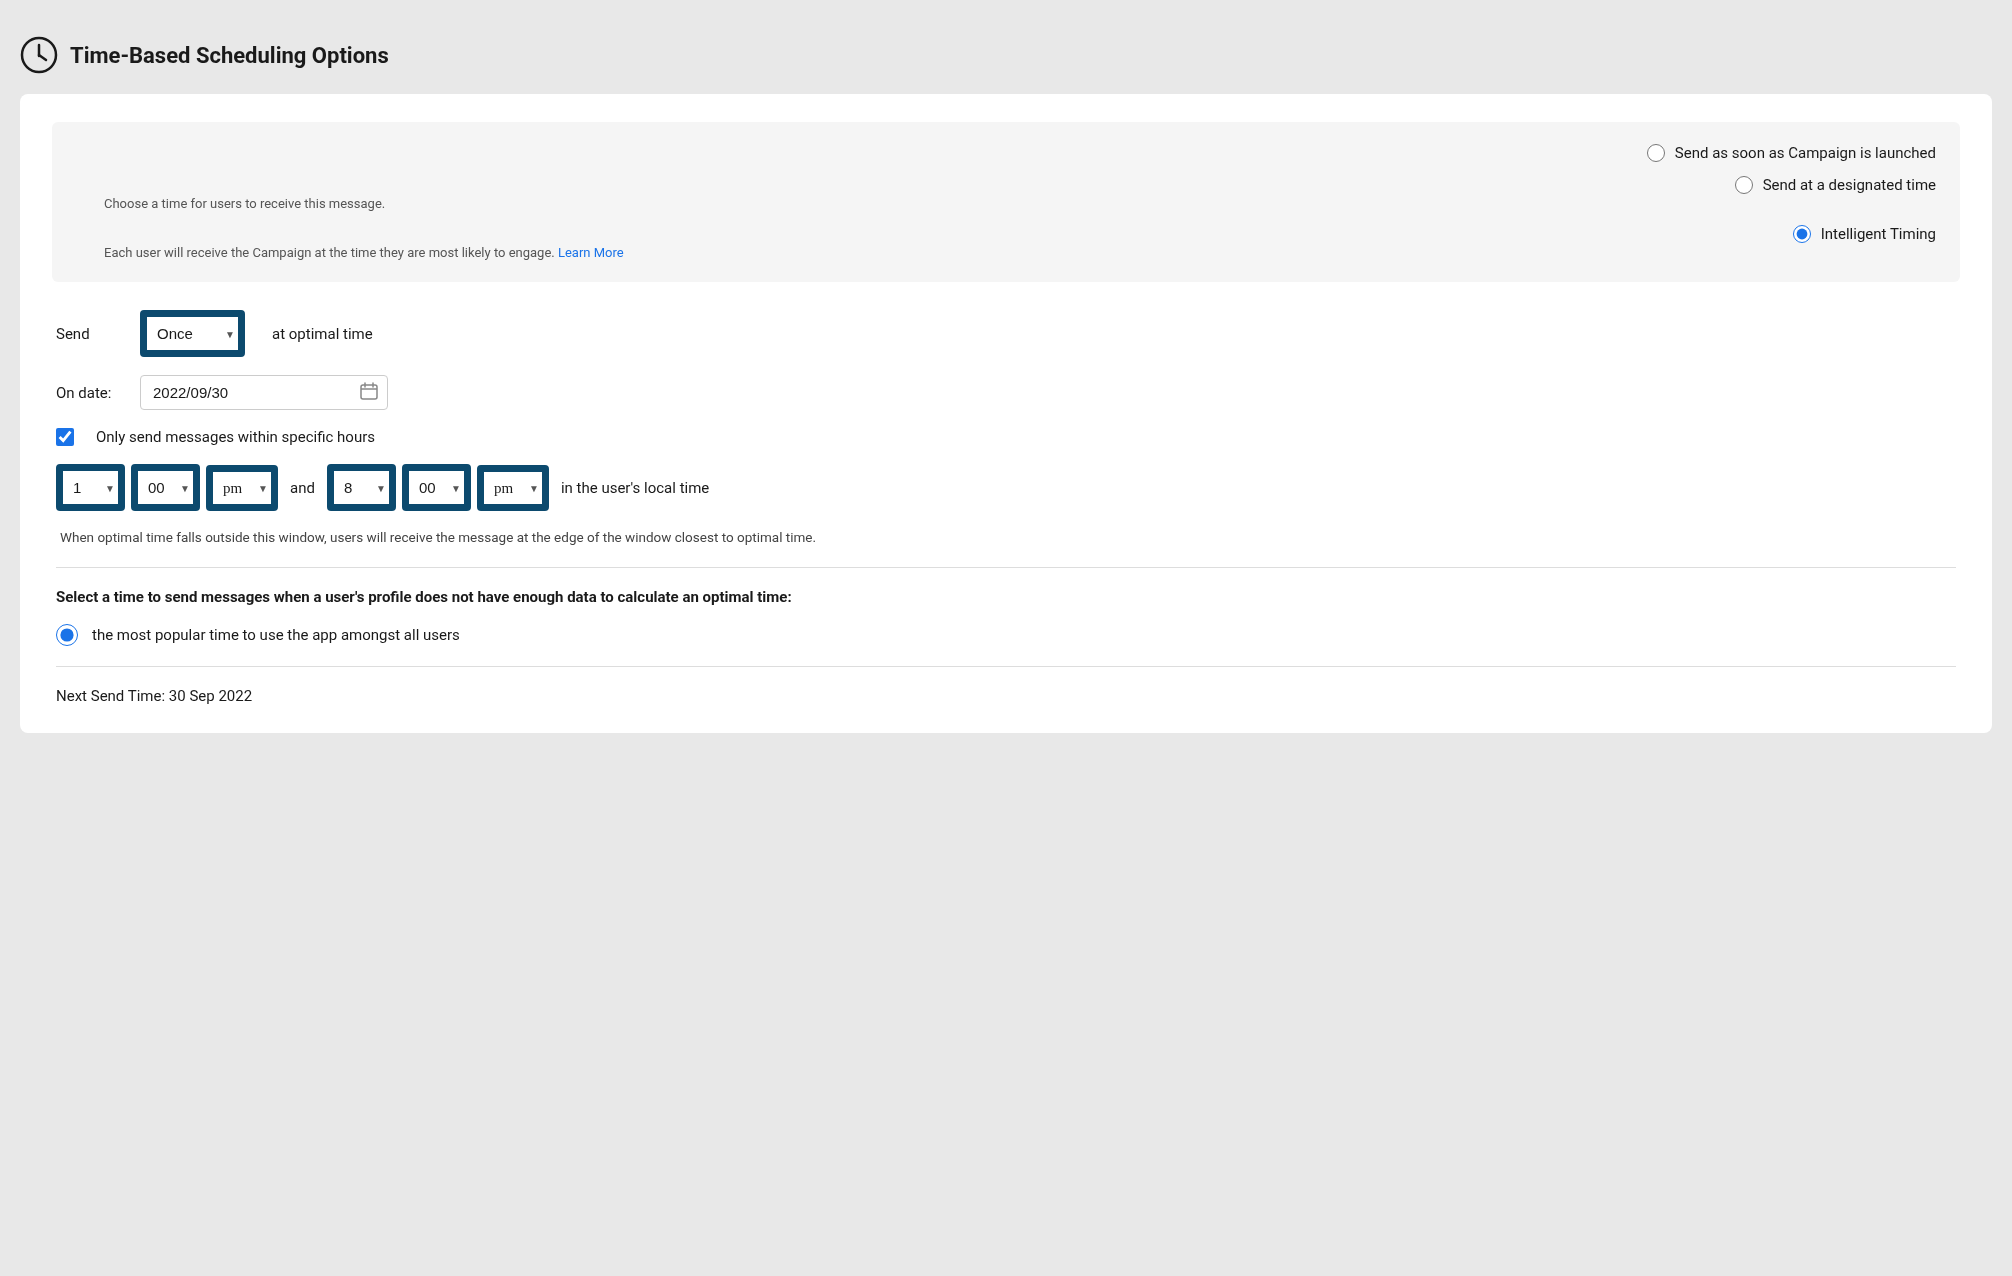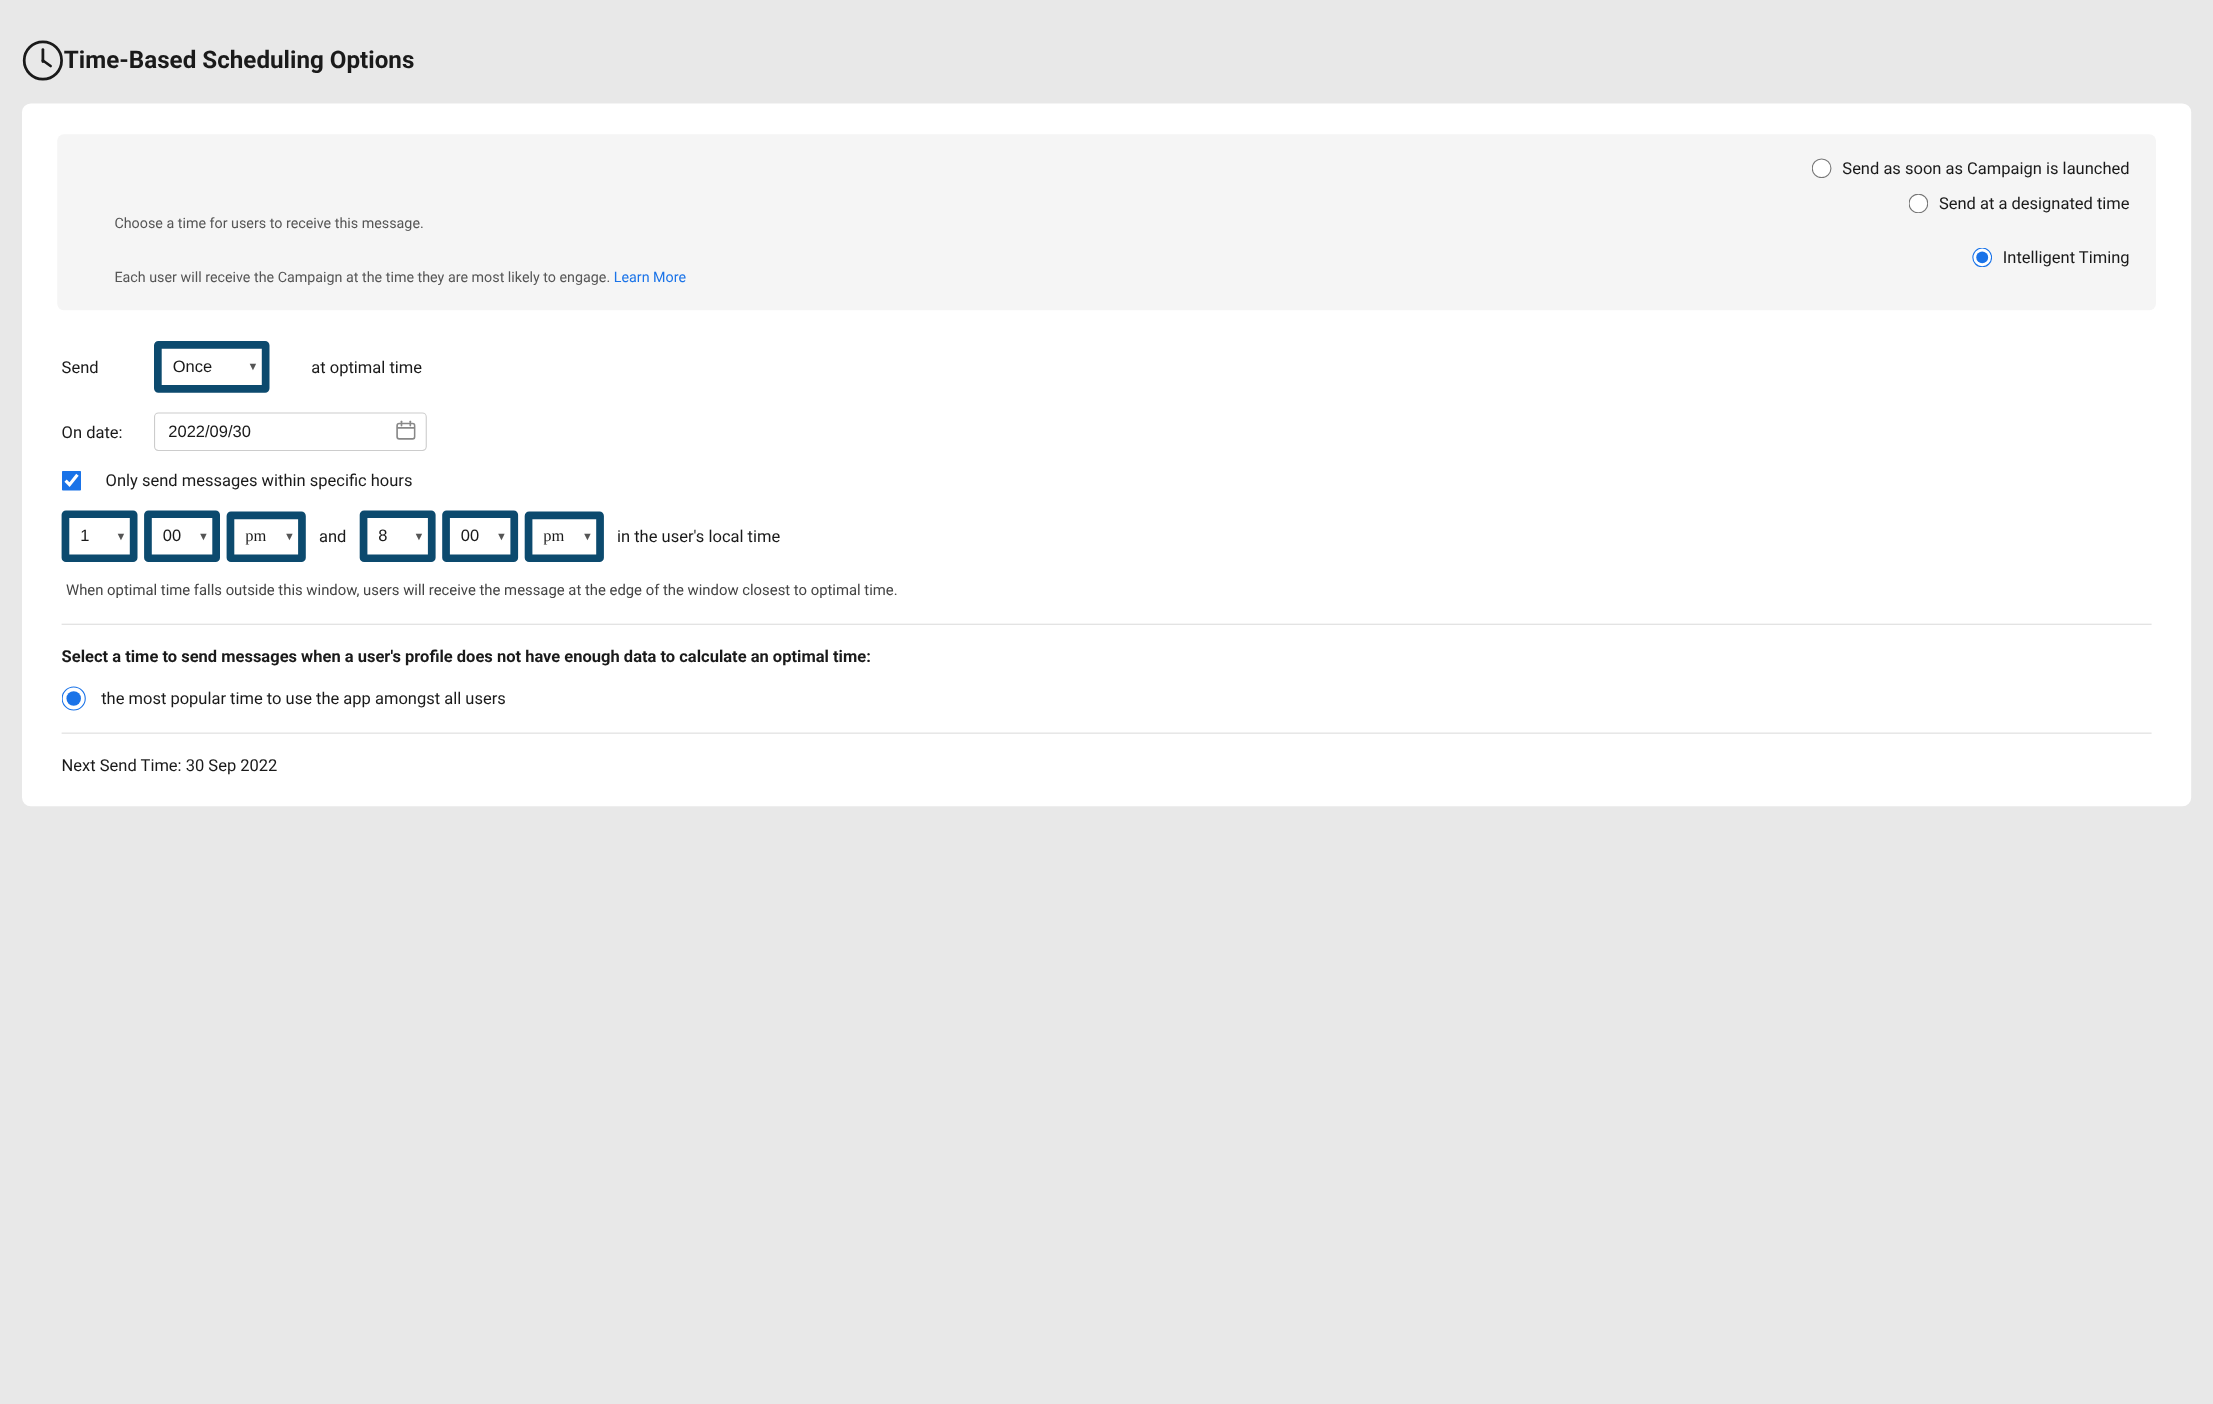--- a/index.html
+++ b/index.html
@@ -10,20 +10,21 @@
       padding: 0;
     }
     .page-wrapper {
       background: #e8e8e8;
       padding: 20px;
       min-height: 100vh;
     }
     .header {
       display: flex;
       align-items: center;
+      gap: 12px;
       padding: 16px 0 20px 0;
     }
     .header-icon {
       width: 38px;
       height: 38px;
     }
     .header-title {
       font-size: 22px;
       font-weight: 700;
       color: #1a1a1a;
@@ -113,21 +114,21 @@
       background: #fff;
       cursor: pointer;
       min-width: 80px;
     }
     .select-once {
       min-width: 150px;
     }
     .at-optimal {
       font-size: 15px;
       color: #1a1a1a;
-      margin-left: 24px;
+      margin-left: 13px;
     }
     .date-input-wrapper {
       position: relative;
       display: inline-flex;
       align-items: center;
     }
     .date-input {
       border: 1px solid #ccc;
       border-radius: 4px;
       padding: 8px 40px 8px 12px;

